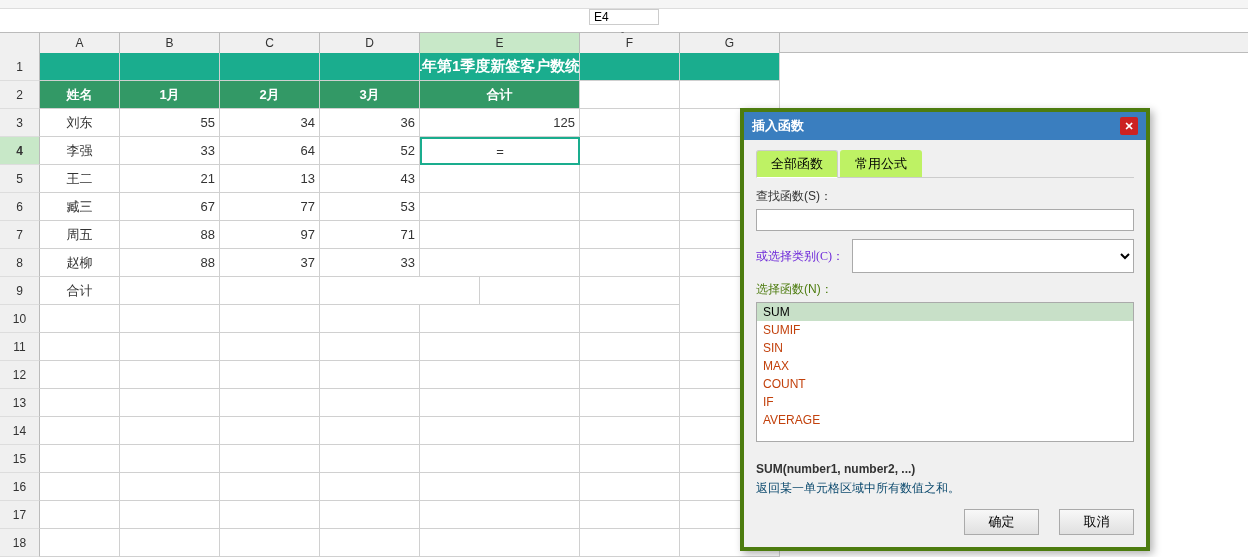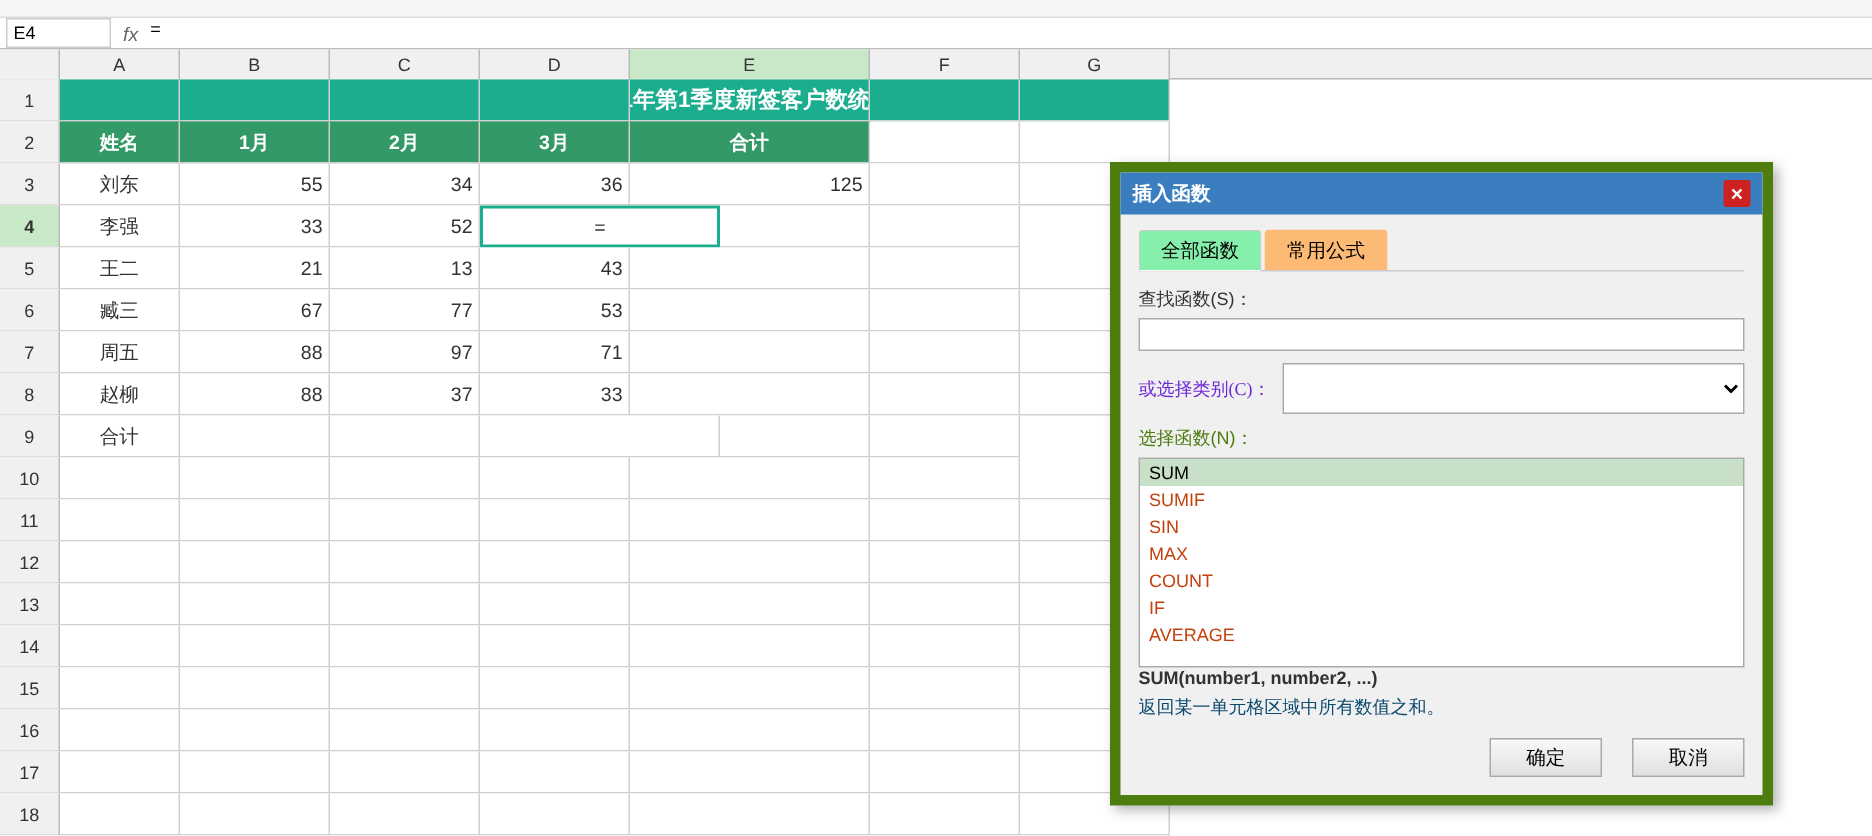--- a/index.html
+++ b/index.html
@@ -132,23 +132,23 @@
     .col-D { width: 100px; min-width: 100px; }
     .col-E { width: 160px; min-width: 160px; }
     .col-F { width: 100px; min-width: 100px; }
     .col-G { width: 100px; min-width: 100px; }
 
     
     .dialog-overlay {
       position: absolute;
       top: 55px;
       left: 740px;
-      width: 442px;
+      width: 410px;
       background: #f0f0f0;
-      border: 7px solid #4d7c0f;
+      border: 4px solid #4d7c0f;
       box-shadow: 3px 3px 8px rgba(0,0,0,0.3);
       z-index: 100;
       padding: 0;
     }
 
     .dialog-titlebar {
       background: #3a7ebf;
       color: #fff;
       height: 28px;
       display: flex;
@@ -181,28 +181,28 @@
       margin-bottom: 10px;
       border-bottom: 1px solid #ccc;
     }
 
     .dialog-tab {
       padding: 4px 14px;
       font-size: 13px;
       cursor: pointer;
       border: 1px solid transparent;
       border-bottom: none;
-      background: #fdba74;
+      background: #bef264;
       margin-right: 2px;
       border-top-left-radius: 3px;
       border-top-right-radius: 3px;
     }
 
     .dialog-tab.active {
-      background: #86efac;
+      background: #bef264;
       border-color: #ccc;
       border-bottom: 1px solid #fff;
       margin-bottom: -1px;
     }
 
     .dialog-label {
       font-size: 12px;
       margin-bottom: 4px;
       color: #333;
     }
@@ -245,21 +245,21 @@
       margin-bottom: 4px;
     }
 
     .dialog-listbox {
       width: 100%;
       border: 1px solid #aaa;
       background: #fff;
       height: 140px;
       overflow-y: auto;
       font-size: 12px;
-      margin-bottom: 0;
+      margin-bottom: 20px;
     }
 
     .dialog-list-item {
       padding: 2px 6px;
       cursor: pointer;
       color: #c2410c;
     }
 
     .dialog-list-item.selected {
       background: #c8e0c8;
@@ -299,20 +299,21 @@
 
     
     .formula-bar {
       height: 24px;
       display: flex;
       align-items: center;
       border-bottom: 1px solid #bbb;
       background: #fff;
       padding: 0 4px;
       gap: 4px;
+      flex-direction: column;
     }
 
     .name-box {
       width: 70px;
       height: 20px;
       border: 1px solid #ccc;
       font-size: 12px;
       padding: 0 4px;
       display: flex;
       align-items: center;
@@ -431,20 +432,21 @@
         <div class="cell col-C right">34</div>
         <div class="cell col-D right">36</div>
         <div class="cell col-E right">125</div>
         <div class="cell col-F"></div>
         <div class="cell col-G"></div>
       </div>
 
       <div class="grid-row">
         <div class="cell col-A center">李强</div>
         <div class="cell col-B right">33</div>
+        <div class="cell col-C right">64</div>
         <div class="cell col-D right">52</div>
         <div class="cell col-E center cell-selected">
           <span class="equals-sign">=</span>
         </div>
         <div class="cell col-F"></div>
         <div class="cell col-G"></div>
       </div>
 
       <div class="grid-row">
         <div class="cell col-A center">王二</div>

